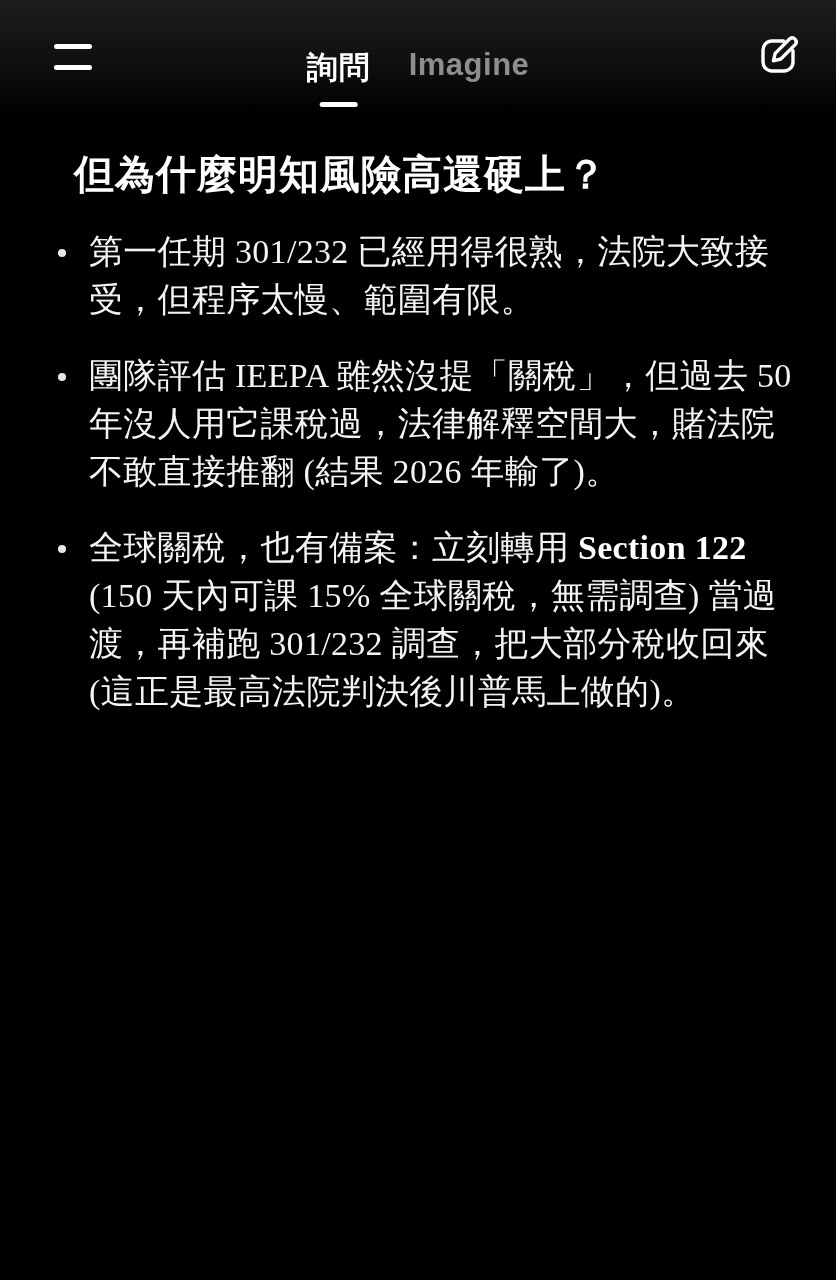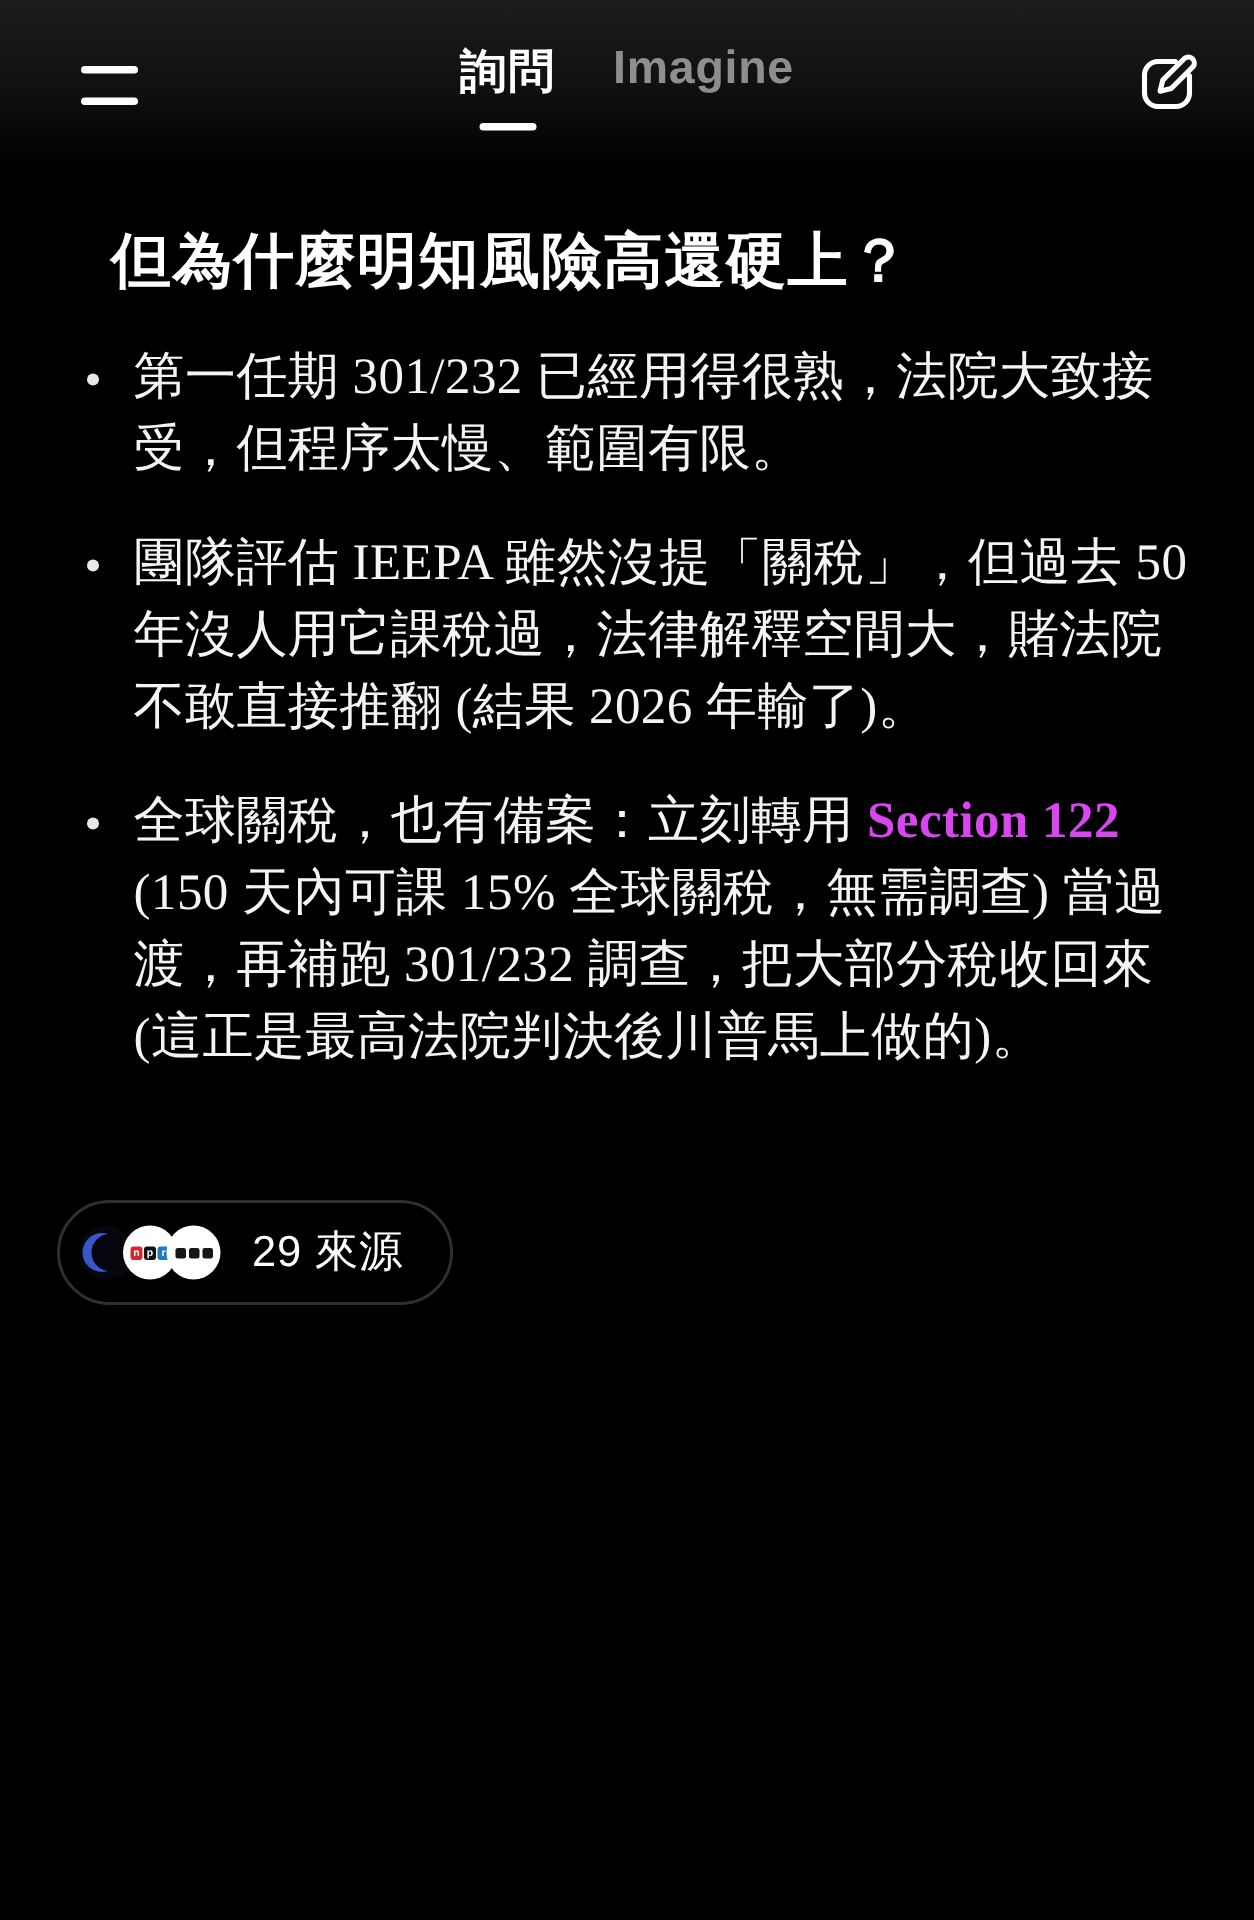--- a/index.html
+++ b/index.html
@@ -28,21 +28,21 @@
     left: 54px; top: 44px;
     width: 38px; height: 26px;
     background: none; border: none; cursor: pointer;
     display: flex; flex-direction: column; justify-content: space-between;
   }
   .hamburger .bar {
     width: 38px; height: 5px; border-radius: 3px; background: #fff;
   }
   .tabs {
     position: absolute;
-    left: 50%; top: 27px;
+    left: 50%; top: 47px;
     transform: translateX(-50%);
     display: flex; align-items: flex-start; gap: 38px;
   }
   .tab { background: none; border: none; cursor: pointer;
     display: flex; flex-direction: column; align-items: center; }
   .tab-label-active { font-size: 31px; font-weight: 700; color: #fff; letter-spacing: 1px; }
   .tab-label-inactive { font-size: 31px; font-weight: 700; color: #8e8e8e; letter-spacing: 0.5px; }
   .tab-underline {
     width: 38px; height: 5px; border-radius: 3px; background: #fff; margin-top: 13px;
   }
@@ -63,21 +63,21 @@
     margin-left: 36px;
   }
   .body-text { font-size: 34px; line-height: 48px; letter-spacing: 0.3px; color: #f4f4f4; font-family: Liberation Serif, serif; }
   .bullets { list-style: none; }
   .bullet-item { display: flex; margin-bottom: 28px; }
   .bullet-dot {
     flex: 0 0 8px; width: 8px; height: 8px; border-radius: 50%;
     background: #e8e8e8; margin: 21px 0 0 20px;
   }
   .bullet-body { flex: 1; margin-left: 23px; }
-  .bullet-body strong { font-weight: 700; color: #d946ef; }
+  .bullet-body strong { font-weight: 700; color: #ffffff; }
   .summary { margin-top: 18px; }
 
   
   .sources-pill {
     margin-top: 56px;
     display: inline-flex; align-items: center; gap: 21px;
     padding: 13px 31px 13px 13px;
     border: 2px solid #2f2f2f; border-radius: 42px;
     background: #000; cursor: pointer;
   }
@@ -146,37 +146,15 @@
         <span class="bullet-dot"></span>
         <div class="bullet-body body-text">團隊評估 IEEPA 雖然沒提「關稅」，但過去 50 年沒人用它課稅過，法律解釋空間大，賭法院不敢直接推翻 (結果 2026 年輸了)。</div>
       </li>
       <li class="bullet-item">
         <span class="bullet-dot"></span>
         <div class="bullet-body body-text"><span>全球關稅，也有備案：立刻轉用 </span><strong>Section 122</strong><span> (150 天內可課 15% 全球關稅，無需調查) 當過渡，再補跑 301/232 調查，把大部分稅收回來 (這正是最高法院判決後川普馬上做的)。</span></div>
       </li>
     </ul>
 
 
-    <button class="sources-pill">
-      <span class="favicons">
-        <span class="fav fav-crescent">
-          <svg viewBox="0 0 36 36">
-            <circle cx="18" cy="18" r="18" fill="#06060f"></circle>
-            <circle cx="15" cy="18" r="13" fill="#3c55c8"></circle>
-            <circle cx="20.5" cy="18" r="12.5" fill="#06060f"></circle>
-          </svg>
-        </span>
-        <span class="fav fav-npr">
-          <span class="npr-sq npr-n">n</span>
-          <span class="npr-sq npr-p">p</span>
-          <span class="npr-sq npr-r">r</span>
-        </span>
-        <span class="fav fav-dots">
-          <span class="dot-sq"></span>
-          <span class="dot-sq"></span>
-          <span class="dot-sq"></span>
-        </span>
-      </span>
-      <span class="sources-label">29 來源</span>
-    </button>
   </main>
 
 </div>
 
 </body></html>

